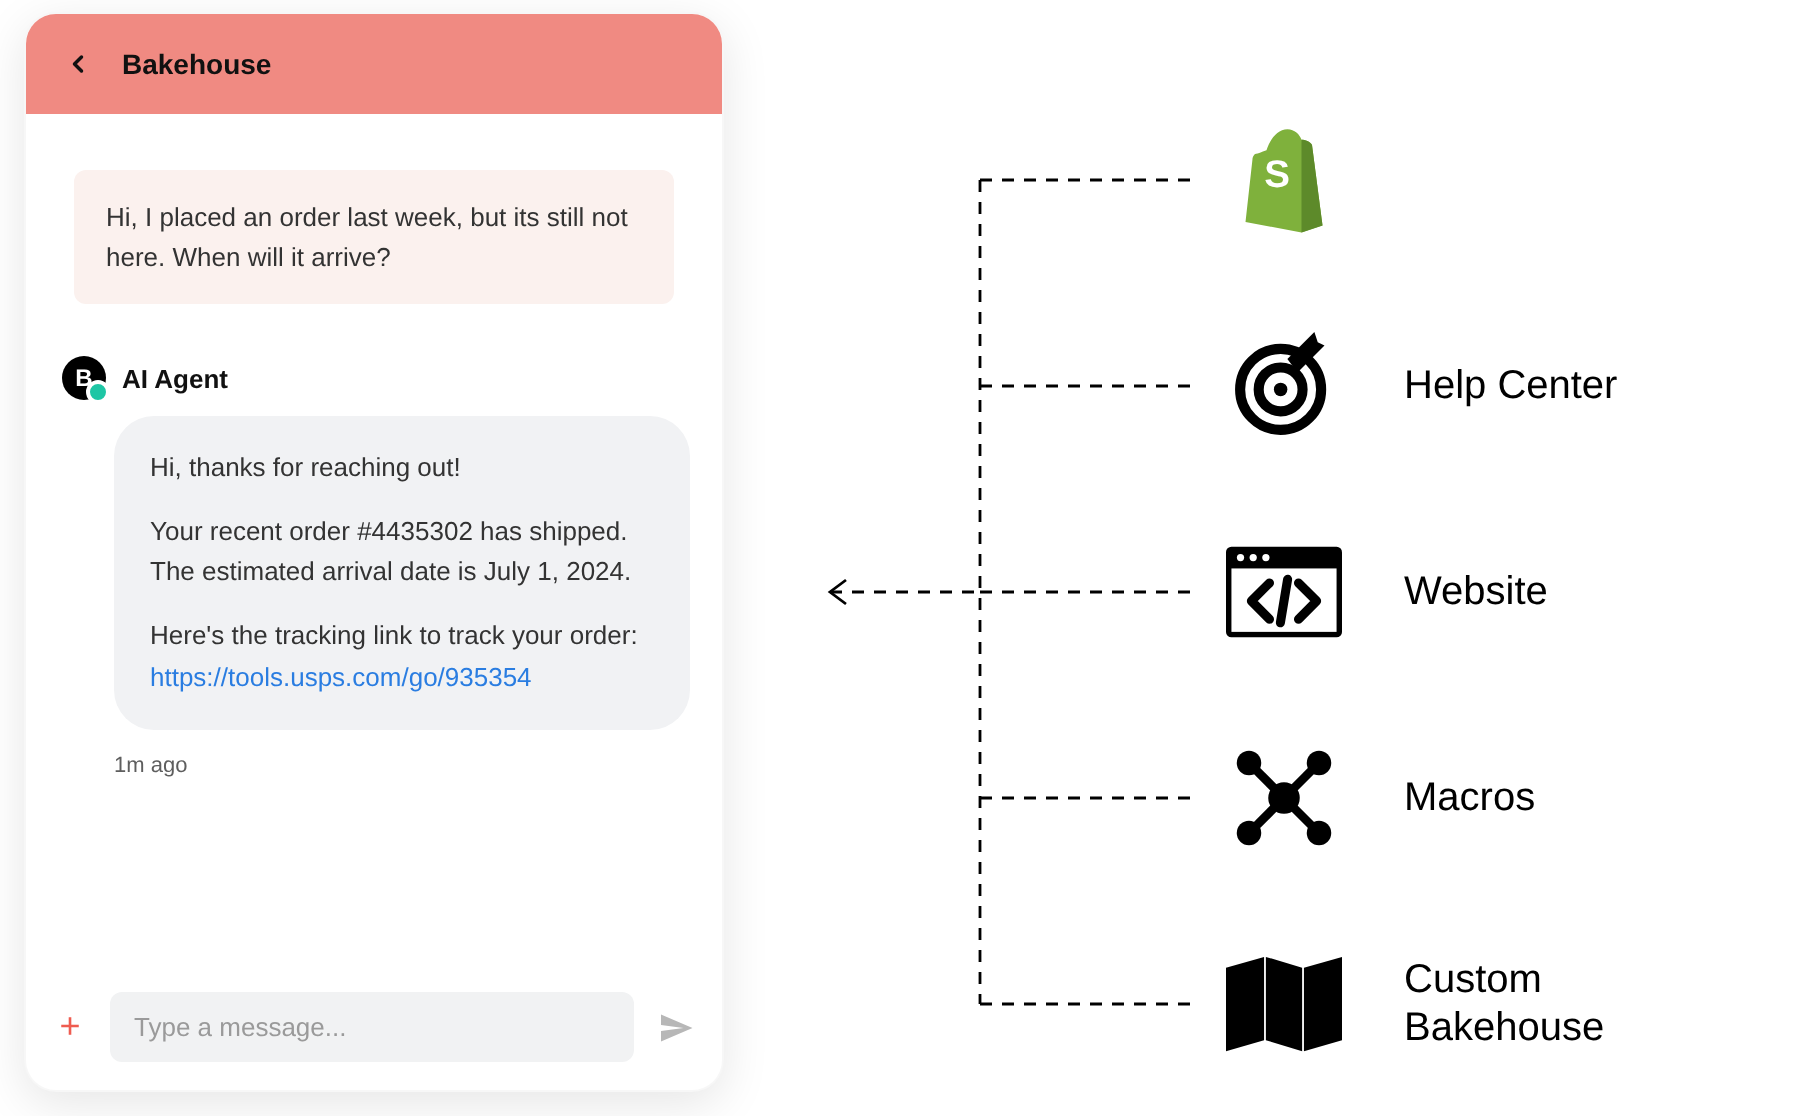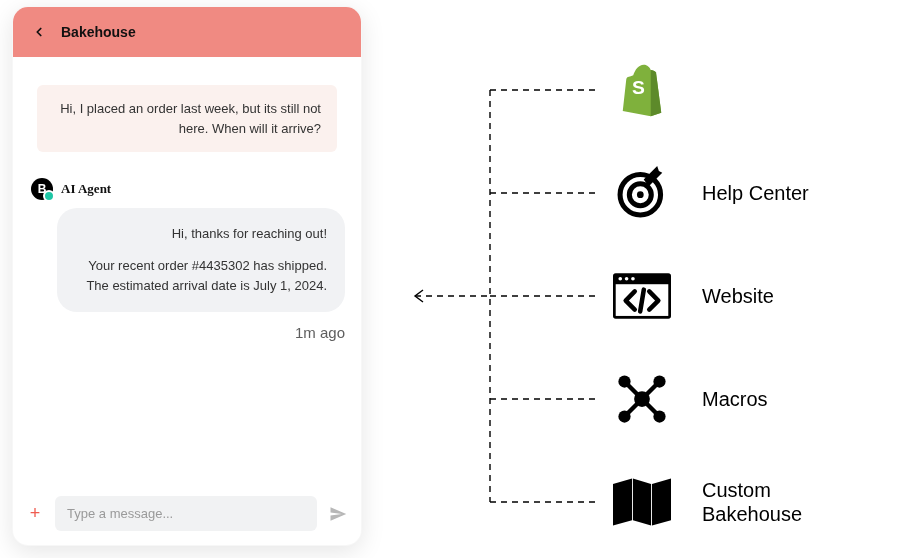--- a/index.html
+++ b/index.html
@@ -42,21 +42,20 @@
     color: #111;
   }
   .brand { font-weight: 700; color: #111; font-size: 14px; }
   .chat-body {
     flex: 1;
     padding: 18px 16px 0 16px;
     display: flex;
     flex-direction: column;
     gap: 18px;
     overflow: hidden;
-    text-align: right;
   }
   .user-bubble {
     margin: 10px 8px 0 8px;
     background: #fbf1ee;
     border-radius: 6px;
     padding: 14px 16px;
     color: #333;
     font-size: 13px;
     line-height: 1.5;
   }
@@ -67,35 +66,35 @@
     background: #000; color: #fff;
     display: flex; align-items: center; justify-content: center;
     font-size: 12px; font-weight: 700;
     position: relative;
   }
   .agent-avatar::after {
     content: ""; position: absolute; right: -2px; bottom: -2px;
     width: 8px; height: 8px; border-radius: 50%;
     background: #1ec6a5; border: 2px solid #fff;
   }
-  .agent-name { font-size: 13px; color: #111; font-weight: 600; font-family: Liberation Serif, serif; }
+  .agent-name { font-size: 13px; color: #111; font-weight: 600; }
   .agent-bubble {
     margin-left: 28px;
     background: #f1f2f4;
     border-radius: 20px;
     padding: 16px 18px;
     color: #333;
     font-size: 13px;
     line-height: 1.55;
     max-width: 290px;
   }
   .agent-bubble p { margin-bottom: 12px; }
   .agent-bubble p:last-child { margin-bottom: 0; }
   .agent-bubble a { color: #2a7de1; text-decoration: none; }
-  .timestamp { margin-left: 28px; color: #5e5e5e; font-size: 15px; margin-top: 4px; }
+  .timestamp { margin-left: 28px; color: #5e5e5e; font-size: 11px; margin-top: 4px; }
   .chat-input-row {
     padding: 10px 12px 14px 12px;
     display: flex; align-items: center; gap: 10px;
   }
   .plus-btn { color: #ef5c50; font-size: 18px; width: 20px; display:flex;align-items:center;justify-content:center;}
   .msg-input {
     flex: 1;
     background: #f1f2f3;
     border: none;
     border-radius: 6px;
@@ -148,20 +147,24 @@
       <div class="user-bubble">Hi, I placed an order last week, but its still not here. When will it arrive?</div>
 
       <div class="agent-block">
         <div class="agent-header">
           <span class="agent-avatar">B</span>
           <span class="agent-name">AI Agent</span>
         </div>
         <div class="agent-bubble">
           <p>Hi, thanks for reaching out!</p>
           <p>Your recent order #4435302 has shipped. The estimated arrival date is July 1, 2024.</p>
+          <p>
+            <span>Here's the tracking link to track your order:</span><br>
+            <a href="#">https://tools.usps.com/go/935354</a>
+          </p>
         </div>
         <div class="timestamp">1m ago</div>
       </div>
     </div>
 
     <div class="chat-input-row">
       <span class="plus-btn">+</span>
       <input class="msg-input" placeholder="Type a message..." style="">
       <span class="send-btn">
         <svg width="18" height="18" viewBox="0 0 24 24" fill="currentColor">

